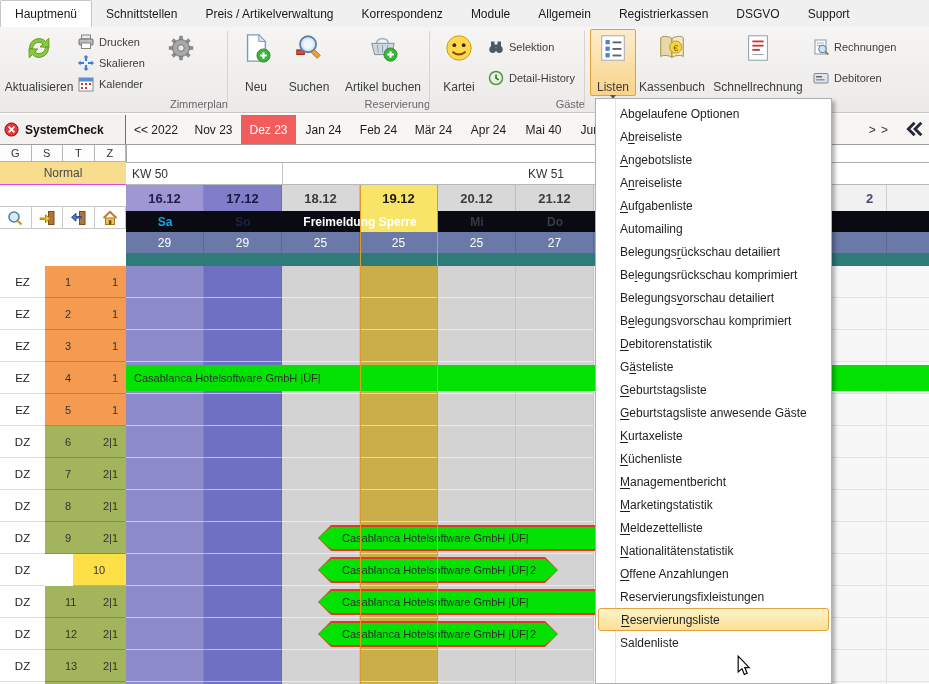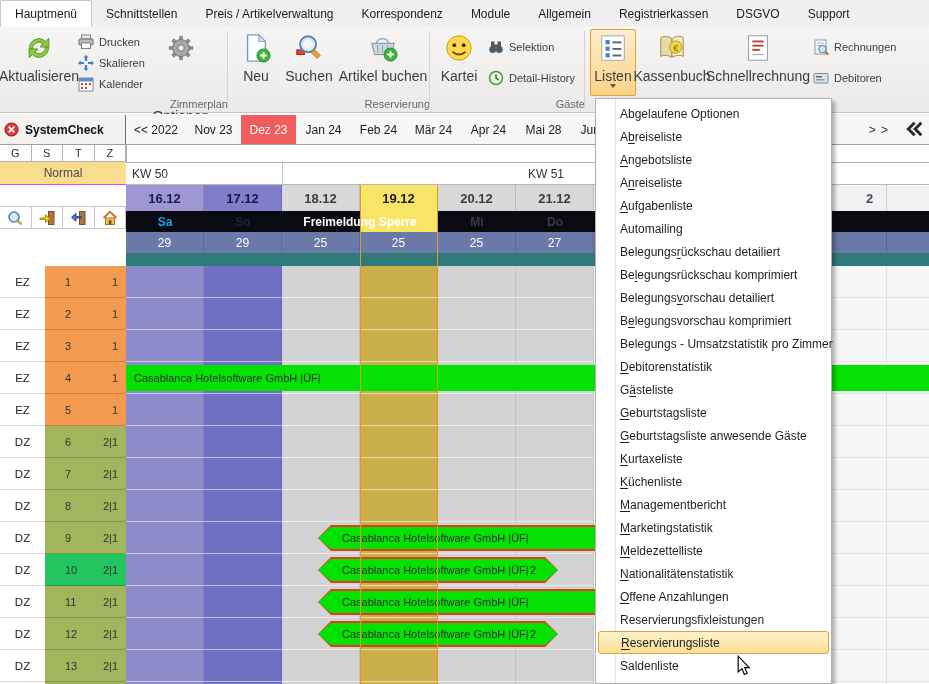--- a/index.html
+++ b/index.html
@@ -15,21 +15,21 @@
 
   
   #ribbon{position:absolute;left:0;top:27px;width:929px;height:86px;
           background:linear-gradient(#f6f5f4,#ebeae8);border-bottom:1px solid #c9c7c5;}
   .rgroup{position:absolute;top:0;height:85px;}
   .rgroup .gsep{position:absolute;right:0;top:4px;bottom:4px;width:1px;background:#d6d4d1;}
   .gbody{position:absolute;left:0;right:2px;top:2px;height:67px;display:flex;align-items:stretch;padding-left:4px;}
   .glabel{position:absolute;left:0;right:0;bottom:2px;text-align:right;font-size:11px;color:#69686a;}
   .bigbtn{display:flex;flex-direction:column;align-items:center;justify-content:flex-start;
           padding-top:3px;margin:0 1px;border:1px solid transparent;border-radius:2px;cursor:default;}
-  .bigbtn .blabel{font-size:14px;color:#3c3c3c;margin-top:7px;white-space:nowrap;line-height:12px;}
+  .bigbtn .blabel{font-size:12px;color:#3c3c3c;margin-top:18px;white-space:nowrap;line-height:12px;}
   .bigbtn.active{border:1px solid #e2a23b;background:linear-gradient(#fdeccb,#f9d389);}
   .caret{width:0;height:0;border-left:3px solid transparent;border-right:3px solid transparent;
          border-top:4px solid #555;margin-top:2px;}
   .stack{display:flex;flex-direction:column;justify-content:space-around;padding:2px 4px;}
   .smallbtn{display:flex;align-items:center;gap:5px;font-size:11px;color:#3c3c3c;height:20px;cursor:default;white-space:nowrap;}
   .icon32 svg{width:30px;height:30px;display:block;}
   .icon16 svg{width:16px;height:16px;display:block;}
 
   
   #tabstrip{position:absolute;left:0;top:114px;width:929px;height:31px;background:#f7f6f5;
@@ -381,21 +381,21 @@
       <span class="lbl">SystemCheck</span>
     </div>
     <div id="months">
         <div class="month">&lt;&lt; 2022</div>
         <div class="month">Nov 23</div>
         <div class="month active" style="background: rgb(241, 93, 92);">Dez 23</div>
         <div class="month">Jan 24</div>
         <div class="month">Feb 24</div>
         <div class="month">Mär 24</div>
         <div class="month">Apr 24</div>
-        <div class="month">Mai 28</div>
+        <div class="month">Mai 40</div>
         <div class="month">Jun 24</div>
       </div>
     <div id="nav-forward">&gt; &gt;</div>
     <span id="collapse"><svg viewBox="0 0 16 16">
           <path d="M8.5 2.5L3 8l5.5 5.5M14.5 2.5L9 8l5.5 5.5" fill="none" stroke="#272738" stroke-width="2.6"></path>
         </svg></span>
   </div>
 
   <div id="scheduler">
     <div id="gstz" class="abs">
@@ -619,21 +619,21 @@
           <div class="daycell" style="left: 282px; background: rgb(211, 211, 211);"></div>
           <div class="daycell" style="left: 360px; background: rgb(201, 174, 73);"></div>
           <div class="daycell" style="left: 438px; background: rgb(211, 211, 211);"></div>
           <div class="daycell" style="left: 516px; background: rgb(211, 211, 211);"></div>
           <div class="ovcell">
             <span class="vline"></span>
           </div>
         </div>
         <div class="room-row" style="top: 288px;">
           <div class="rtype">DZ</div>
-          <div class="rnum" style="background: #22c55e;">
+          <div class="rnum" style="background: #fde047; margin-left: 28px;">
             <span>10</span>
             <span>2|1</span>
           </div>
           <div class="daycell" style="left: 126px; background: rgb(141, 139, 202);"></div>
           <div class="daycell" style="left: 204px; background: rgb(111, 111, 196);"></div>
           <div class="daycell" style="left: 282px; background: rgb(211, 211, 211);"></div>
           <div class="daycell" style="left: 360px; background: rgb(201, 174, 73);"></div>
           <div class="daycell" style="left: 438px; background: rgb(211, 211, 211);"></div>
           <div class="daycell" style="left: 516px; background: rgb(211, 211, 211);"></div>
           <div class="ovcell">
@@ -734,21 +734,20 @@
   <div class="mitem">Abgelaufene Optionen</div>
       <div class="mitem">A<u>b</u>reiseliste</div>
       <div class="mitem"><u>A</u>ngebotsliste</div>
       <div class="mitem">A<u>n</u>reiseliste</div>
       <div class="mitem"><u>A</u>ufgabenliste</div>
       <div class="mitem">Automailing</div>
       <div class="mitem">Belegungs<u>r</u>ückschau detailiert</div>
       <div class="mitem">Be<u>l</u>egungsrückschau komprimiert</div>
       <div class="mitem">Belegungs<u>v</u>orschau detailiert</div>
       <div class="mitem">B<u>e</u>legungsvorschau komprimiert</div>
-      <div class="mitem">Belegungs - Umsatzstatistik pro Zimmer</div>
       <div class="mitem"><u>D</u>ebitorenstatistik</div>
       <div class="mitem">G<u>ä</u>steliste</div>
       <div class="mitem"><u>G</u>eburtstagsliste</div>
       <div class="mitem"><u>G</u>eburtstagsliste anwesende Gäste</div>
       <div class="mitem"><u>K</u>urtaxeliste</div>
       <div class="mitem"><u>K</u>üchenliste</div>
       <div class="mitem"><u>M</u>anagementbericht</div>
       <div class="mitem"><u>M</u>arketingstatistik</div>
       <div class="mitem"><u>M</u>eldezettelliste</div>
       <div class="mitem"><u>N</u>ationalitätenstatistik</div>

